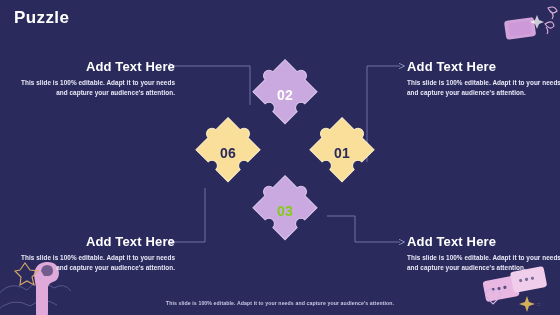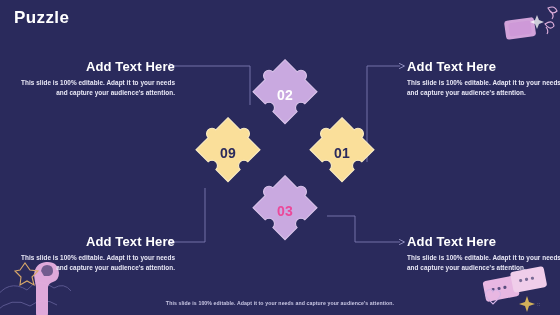--- a/index.html
+++ b/index.html
@@ -94,21 +94,21 @@
     font-weight: bold;
     letter-spacing: 0.3px;
   }
   #piece01 { left: 61px;  top: -6px;  }
   #piece02 { left: 118px; top: 52px;  }
   #piece03 { left: 61px;  top: 110px; }
   #piece04 { left: 4px;   top: 52px;  }
 
   #piece01 .num { color: #ffffff; }
   #piece02 .num { color: #2a2a5c; }
-  #piece03 .num { color: #ec4899; text-align: right; }
+  #piece03 .num { color: #84cc16; text-align: right; }
   #piece04 .num { color: #2a2a5c; }
 
   
   #connectors {
     position: absolute;
     left: 0; top: 0;
     width: 560px; height: 315px;
   }
 
   
@@ -317,20 +317,20 @@
                    a7,7 0 1,0 0,14
                    L76,76
                    L54,76
                    a7,7 0 1,0 -14,0
                    L18,76
                    L18,54
                    a7,7 0 1,1 0,-14
                    Z" fill="#fadf9a" stroke="#fdefc6" stroke-width="1.4"></path>
         </g>
       </svg>
-      <div class="num">09</div>
+      <div class="num">06</div>
     </div>
 
   </div>
 
   <div id="footer">This slide is 100% editable. Adapt it to your needs and capture your audience's attention.</div>
 
 </div>
 
 </body></html>

